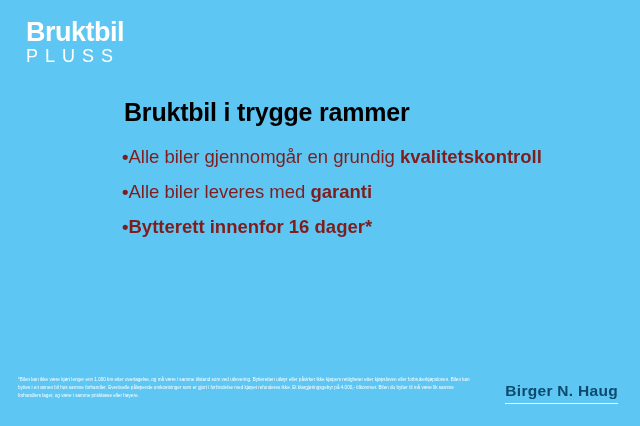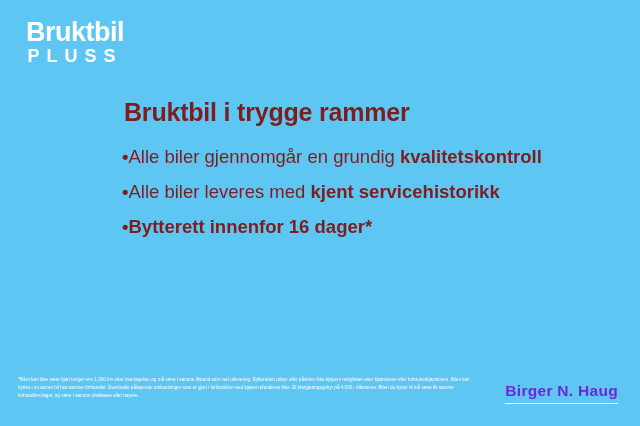--- a/index.html
+++ b/index.html
@@ -30,36 +30,35 @@
   }
   .brand-top {
     font-size: 27px;
     font-weight: bold;
     line-height: 1.05;
     letter-spacing: -0.5px;
     color: #ffffff;
   }
   .brand-bottom {
     font-size: 18px;
-    font-weight: bold;
+    font-weight: normal;
     letter-spacing: 7px;
     line-height: 1.1;
     margin-top: 1px;
     color: #ffffff;
-    text-align: center;
   }
 
   
   .headline {
     position: absolute;
     left: 124px;
     top: 98px;
     font-size: 25px;
     font-weight: bold;
-    color: #7f1d1d;
+    color: #000000;
     letter-spacing: -0.2px;
   }
 
   
   .bullets {
     position: absolute;
     left: 122px;
     top: 146px;
     width: 470px;
   }
@@ -99,21 +98,21 @@
     line-height: 1.75;
     color: #ffffff;
     text-align: left;
   }
 
   
   .dealer {
     position: absolute;
     right: 22px;
     bottom: 22px;
-    color: #6d28d9;
+    color: #0c4a6e;
     font-size: 15.5px;
     font-weight: bold;
     letter-spacing: 0.3px;
     text-align: right;
   }
   .dealer-rule {
     margin-top: 3px;
     height: 1.5px;
     background: #ffffff;
     width: 100%;
@@ -130,26 +129,26 @@
   </div>
 
   <div class="headline">Bruktbil i trygge rammer</div>
 
   <div class="bullets">
 
     <div class="bullet">
       <span class="dot">•</span><span class="light">Alle biler gjennomgår en grundig </span><span>kvalitetskontroll</span>
     </div>
 
+    <div class="bullet">
+      <span class="dot">•</span><span class="light">Alle biler leveres med </span><span>garanti</span>
+    </div>
 
 
 
-    <div class="bullet">
-      <span class="dot">•</span><span class="light">Alle biler leveres med </span><span>kjent servicehistorikk</span>
-    </div>
 
     <div class="bullet">
       <span class="dot">•</span><span>Bytterett innenfor 16 dager*</span>
     </div>
 
   </div>
 
   <div class="fineprint">*Bilen kan ikke være kjørt lenger enn 1.000 km etter overtagelse, og må være i samme tilstand som ved utlevering.  Bytteretten utløyr eller påvirker ikke kjøpers rettigheter etter kjøpsloven eller forbrukerkjøpsloven. Bilen kan byttes i en annen bil hos samme forhandler. Eventuelle påløpende omkostninger som er gjort i forbindelse med kjøpet refunderes ikke. Et klargjøringsgebyr på 4.000,- tilkommer. Bilen du bytter til må være lik samme forhandlers lager, og være i samme prisklasse eller høyere.</div>
 
   <div class="dealer">

